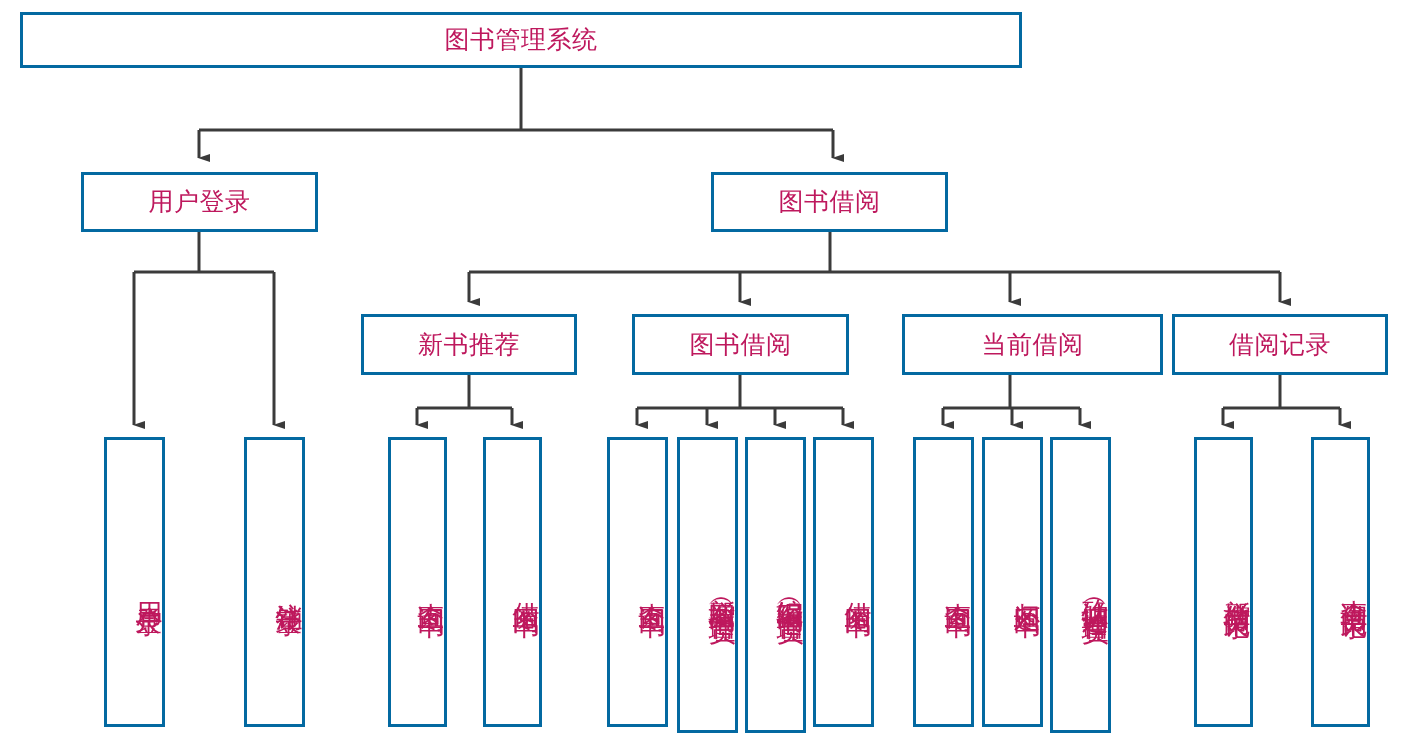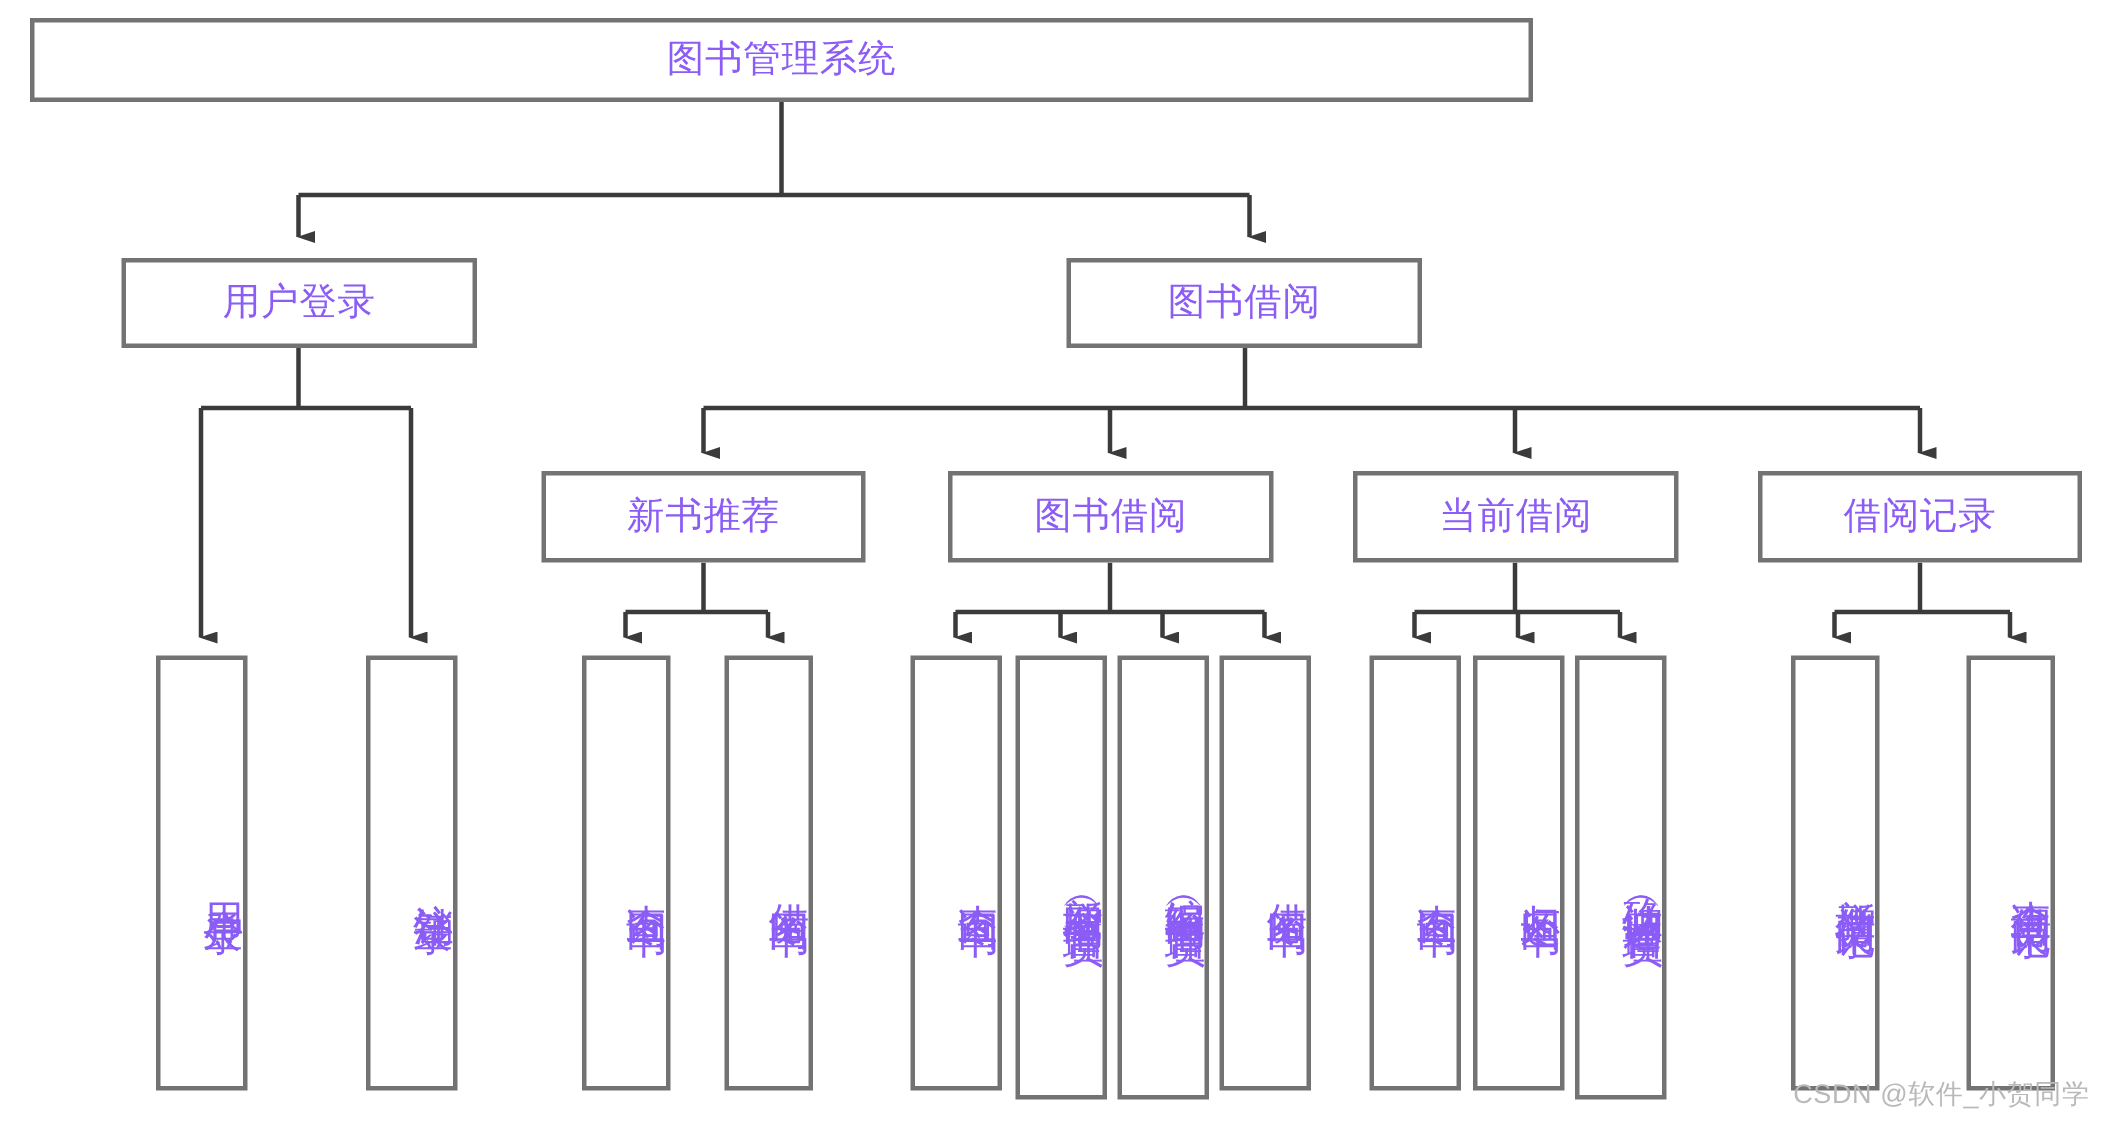--- a/index.html
+++ b/index.html
@@ -18,26 +18,26 @@
   #edge-layer {
     position: absolute;
     left: 0;
     top: 0;
     width: 1405px;
     height: 747px;
   }
   .node {
     position: absolute;
     box-sizing: border-box;
-    border: 3px solid #737373;
+    border: 3px solid #0369a1;
     background: #ffffff;
     display: flex;
     align-items: center;
     justify-content: center;
-    color: #8b5cf6;
+    color: #be185d;
   }
   .node-h {
     font-size: 25px;
     letter-spacing: 0.5px;
     line-height: 1.1;
     white-space: nowrap;
   }
   .node-root {
     font-size: 25px;
   }
@@ -132,21 +132,21 @@
   <div class="node node-h" style="left:711px; top:172px; width:237px; height:60px;">
     <span>图书借阅</span>
   </div>
 
   <div class="node node-h" style="left:632px; top:314px; width:217px; height:61px;">
     <span>图书借阅</span>
   </div>
   <div class="node node-h" style="left:361px; top:314px; width:216px; height:61px;">
     <span>新书推荐</span>
   </div>
-  <div class="node node-h" style="left:902px; top:314px; width:217px; height:61px;">
+  <div class="node node-h" style="left:902px; top:314px; width:261px; height:61px;">
     <span>当前借阅</span>
   </div>
   <div class="node node-h" style="left:1172px; top:314px; width:216px; height:61px;">
     <span>借阅记录</span>
   </div>
 
   <div class="node node-v" style="left:104px; top:437px; width:61px; height:290px;">
     <span>用户登录</span>
   </div>
   <div class="node node-v" style="left:244px; top:437px; width:61px; height:290px;">
@@ -183,14 +183,13 @@
     <span>确认归还（管理员）</span>
   </div>
 
   <div class="node node-v" style="left:1194px; top:437px; width:59px; height:290px;">
     <span>新增借阅记录</span>
   </div>
   <div class="node node-v" style="left:1311px; top:437px; width:59px; height:290px;">
     <span>查询借阅记录</span>
   </div>
 
-  <div id="watermark">CSDN @软件_小贺同学</div>
 </div>
 
 </body></html>

